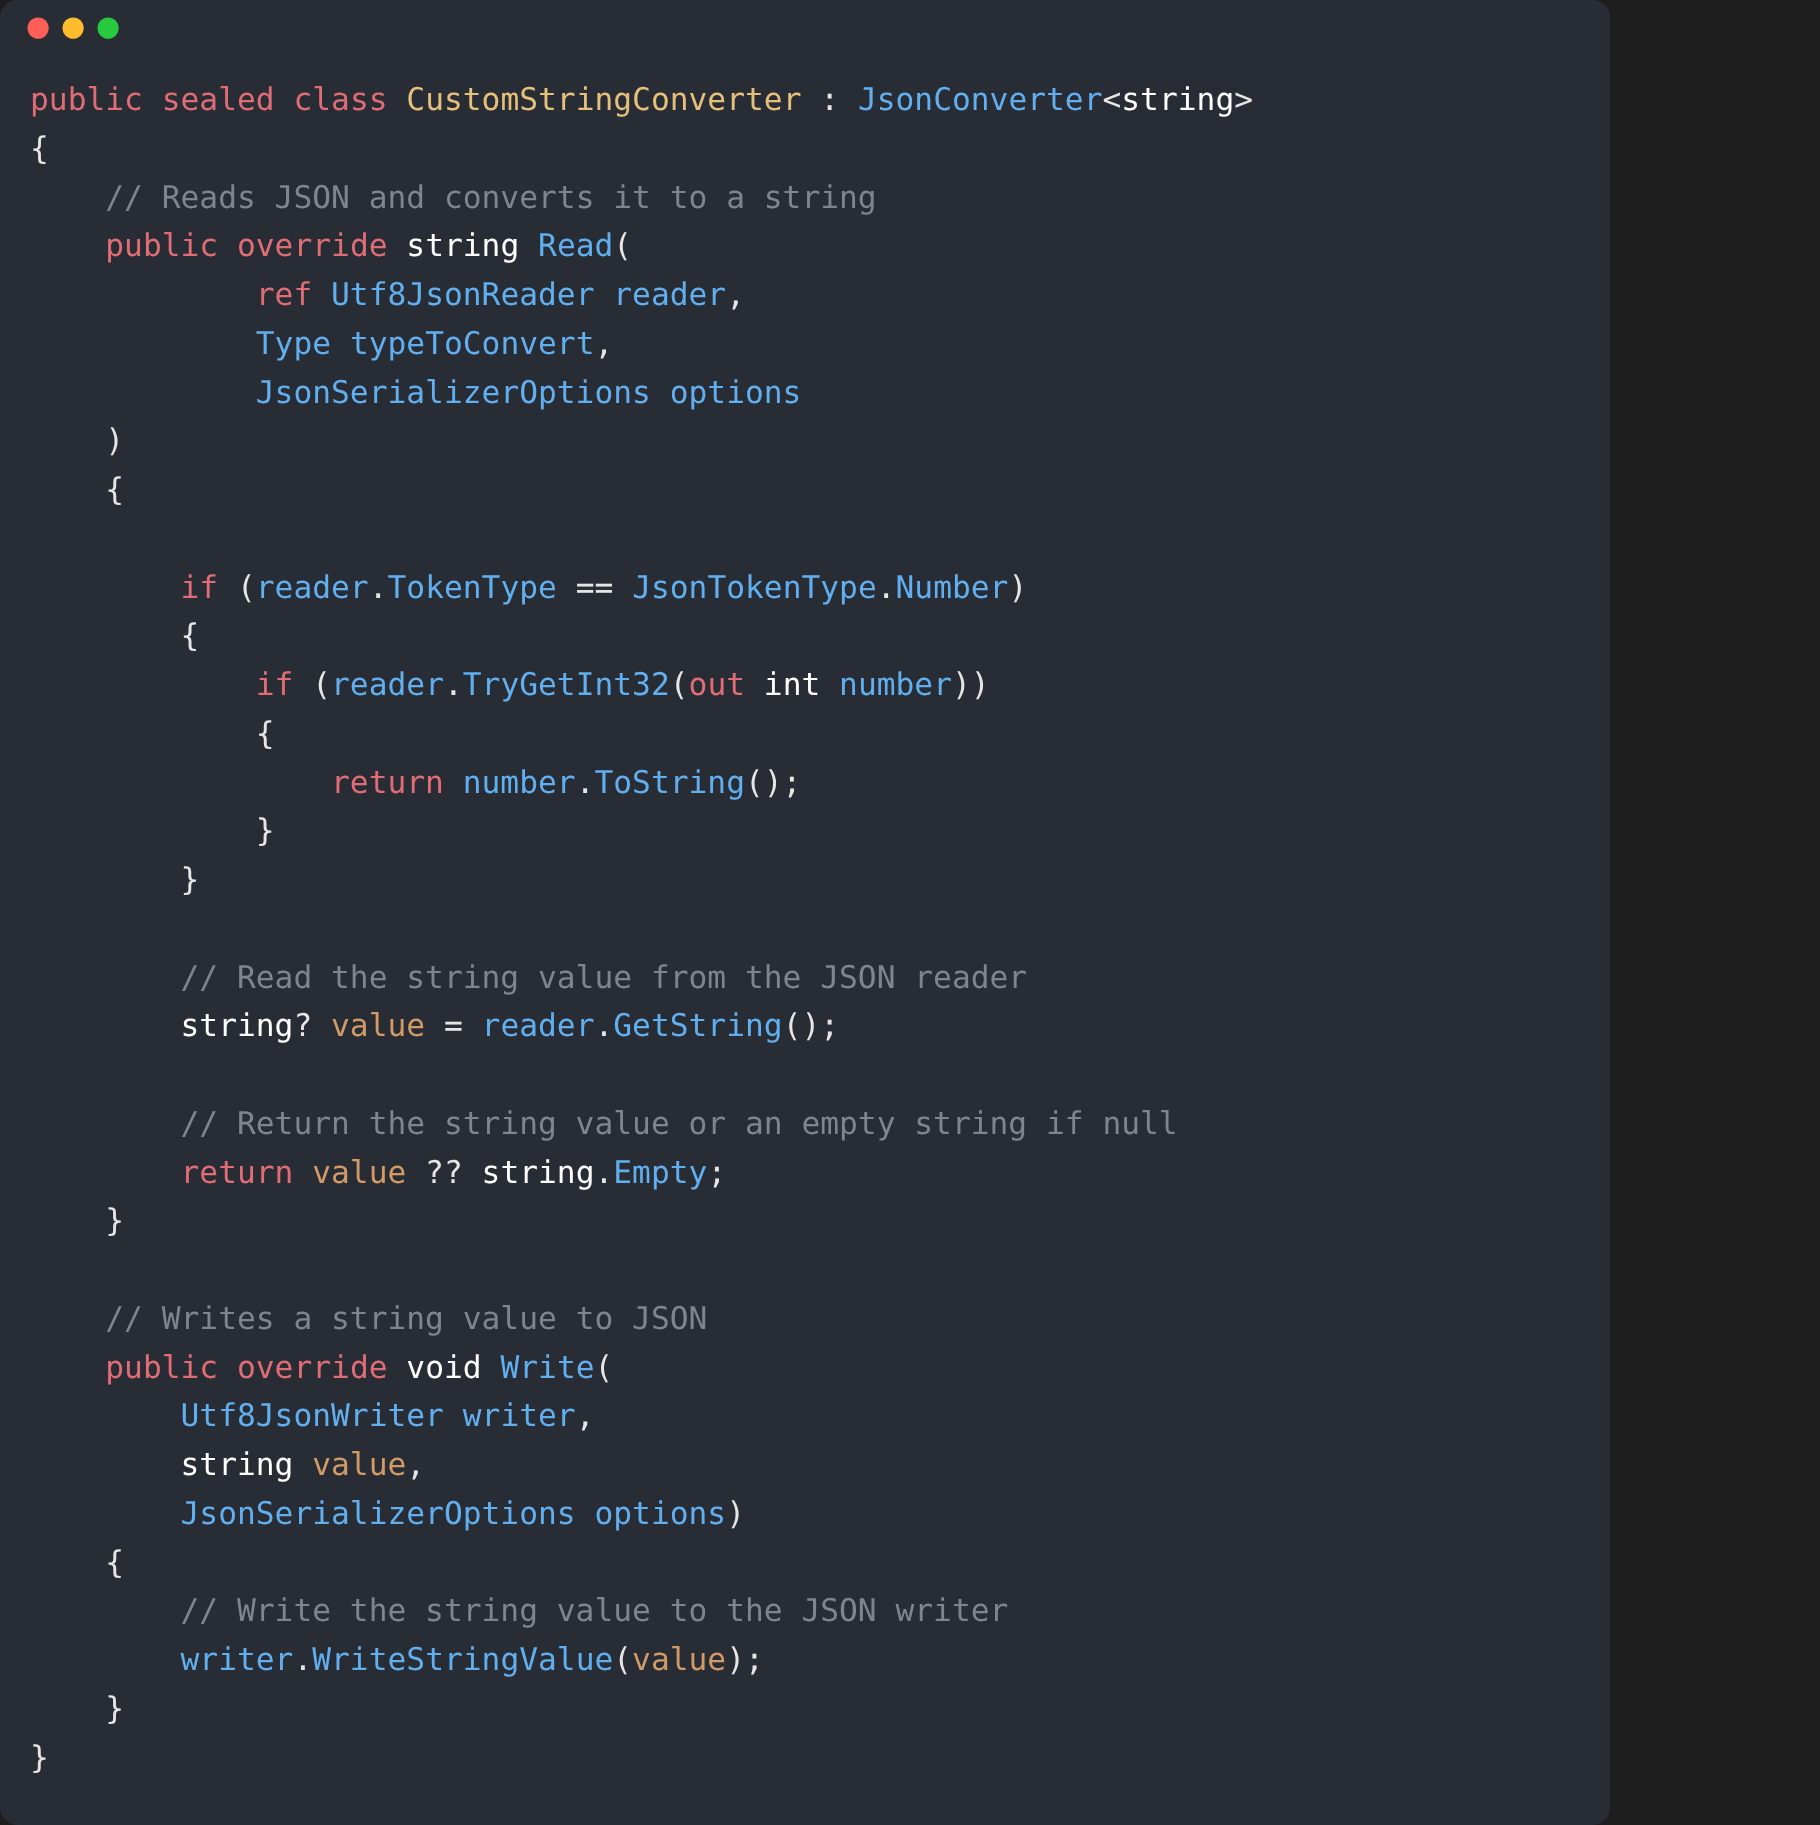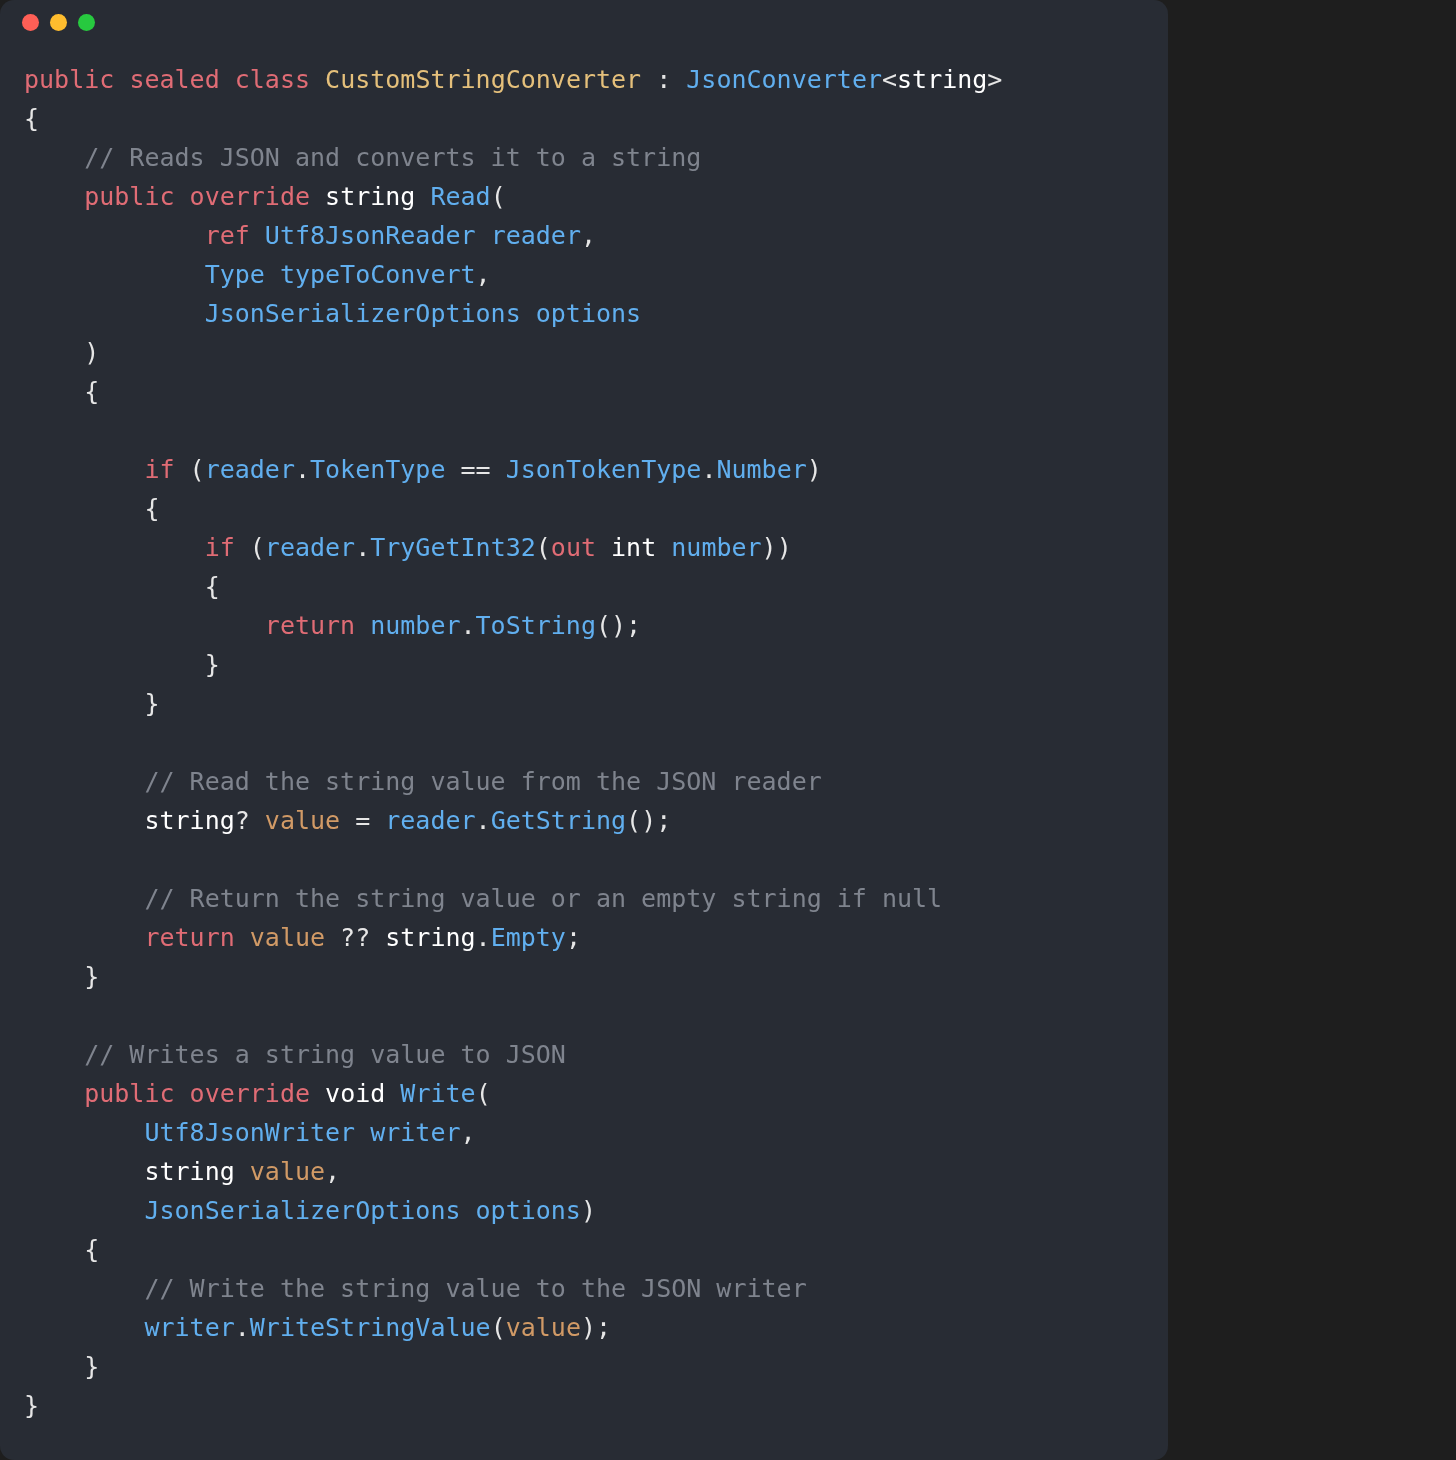--- a/index.html
+++ b/index.html
@@ -11,21 +11,21 @@
     background: #1e1e1e;
     width: 1456px;
     height: 1460px;
     display: flex;
     align-items: flex-start;
     justify-content: flex-start;
   }
   .window {
     background: #282c34;
     border-radius: 14px;
-    width: 1168px;
+    width: 1288px;
     height: 1460px;
     overflow: hidden;
   }
   .titlebar {
     height: 44px;
     display: flex;
     align-items: center;
     padding-left: 22px;
     gap: 11px;
   }

